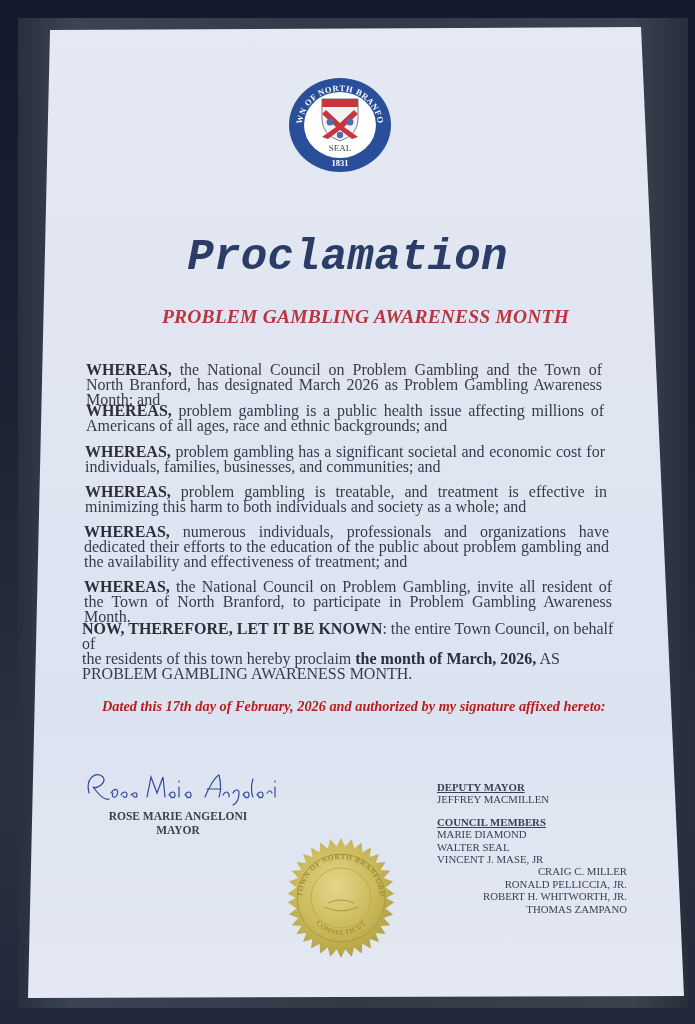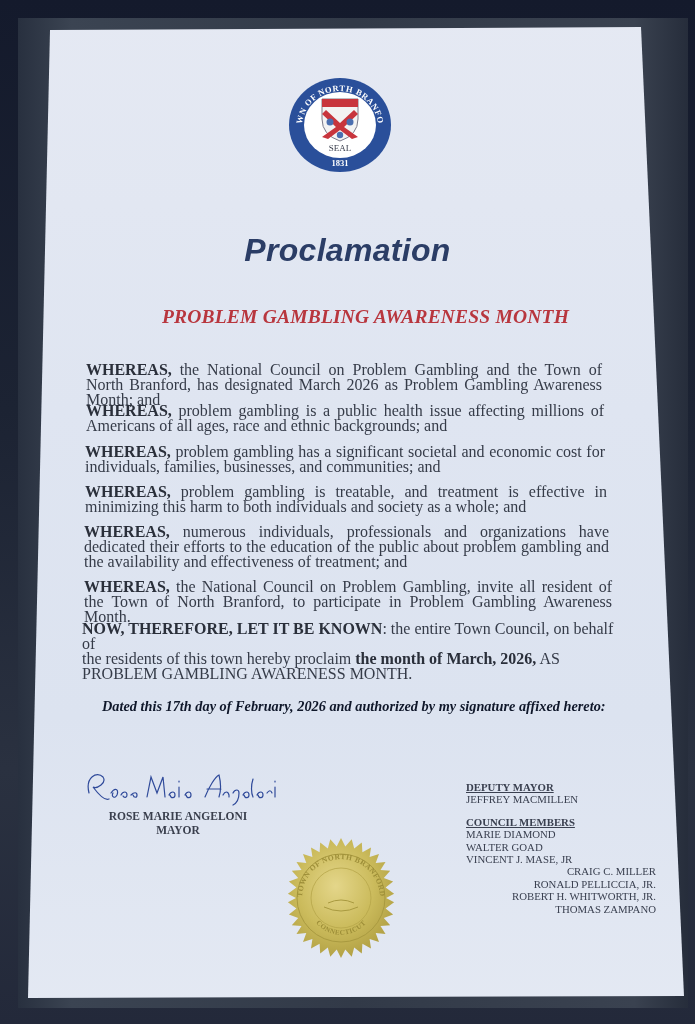--- a/index.html
+++ b/index.html
@@ -19,48 +19,48 @@
   }
   .content { position: absolute; left: 0; top: 0; width: 695px; height: 1024px; color: #2e3340; }
 
   .seal {
     position: absolute; left: 288px; top: 77px; width: 104px; height: 96px;
   }
   .seal svg { width: 100%; height: 100%; }
 
   .title {
     position: absolute; left: 0; width: 695px; top: 232px; text-align: center;
-    font-family: Liberation Sans, sans-serif; font-weight: bold; font-style: italic;
-    font-size: 32px; color: #2b3d66; letter-spacing: 0.3px;
+    font-family: Liberation Mono, monospace; font-weight: bold; font-style: italic;
+    font-size: 44px; color: #2b3d66; letter-spacing: 0.3px;
   }
   .subtitle {
     position: absolute; left: 0; width: 695px; top: 306px; text-align: center;
     font-weight: bold; font-style: italic; font-size: 19.5px; color: #b8363e; letter-spacing: 0.2px;
     padding-left: 36px; box-sizing: border-box;
   }
 
   .para {
     position: absolute; font-size: 16px; line-height: 15px; color: #353b48; text-align: justify;
   }
   .kw { font-weight: bold; color: #2a2f3a; }
 
   .dated {
     position: absolute; left: 102px; top: 697px; width: 520px;
-    font-weight: bold; font-style: italic; font-size: 14.3px; line-height: 19px; color: #0f172a;
+    font-weight: bold; font-style: italic; font-size: 14.3px; line-height: 19px; color: #b91c1c;
   }
 
   .signature { position: absolute; left: 83px; top: 765px; width: 200px; height: 42px; }
   .signer {
     position: absolute; left: 98px; top: 809px; width: 160px; text-align: center;
     font-weight: bold; font-size: 11.5px; line-height: 14px; color: #3a3f4d;
   }
 
   .officials {
     position: absolute; left: 437px; top: 781px; width: 190px;
-    font-size: 10.8px; line-height: 12.4px; color: #3a4050; margin-left: 29px;
+    font-size: 10.8px; line-height: 12.4px; color: #3a4050;
   }
   .officials .head { font-weight: bold; text-decoration: underline; }
   .officials .gap { height: 10px; }
   .officials .ind { padding-left: 3px; text-align: right; }
 
   .gold-seal { position: absolute; left: 280px; top: 837px; width: 122px; height: 122px; }
   .gold-seal svg { width: 100%; height: 100%; }
 </style>
 </head>
 <body>
@@ -131,21 +131,21 @@
     <div>ROSE MARIE ANGELONI</div>
     <div>MAYOR</div>
   </div>
 
   <div class="officials">
     <div class="head">DEPUTY MAYOR</div>
     <div>JEFFREY MACMILLEN</div>
     <div class="gap"></div>
     <div class="head">COUNCIL MEMBERS</div>
     <div>MARIE DIAMOND</div>
-    <div>WALTER GOAD</div>
+    <div>WALTER SEAL</div>
     <div>VINCENT J. MASE, JR</div>
     <div class="ind">CRAIG C. MILLER</div>
     <div class="ind">RONALD PELLICCIA, JR.</div>
     <div class="ind">ROBERT H. WHITWORTH, JR.</div>
     <div class="ind">THOMAS ZAMPANO</div>
   </div>
 
   <div class="gold-seal">
     <svg viewBox="0 0 122 122">
       <defs>

